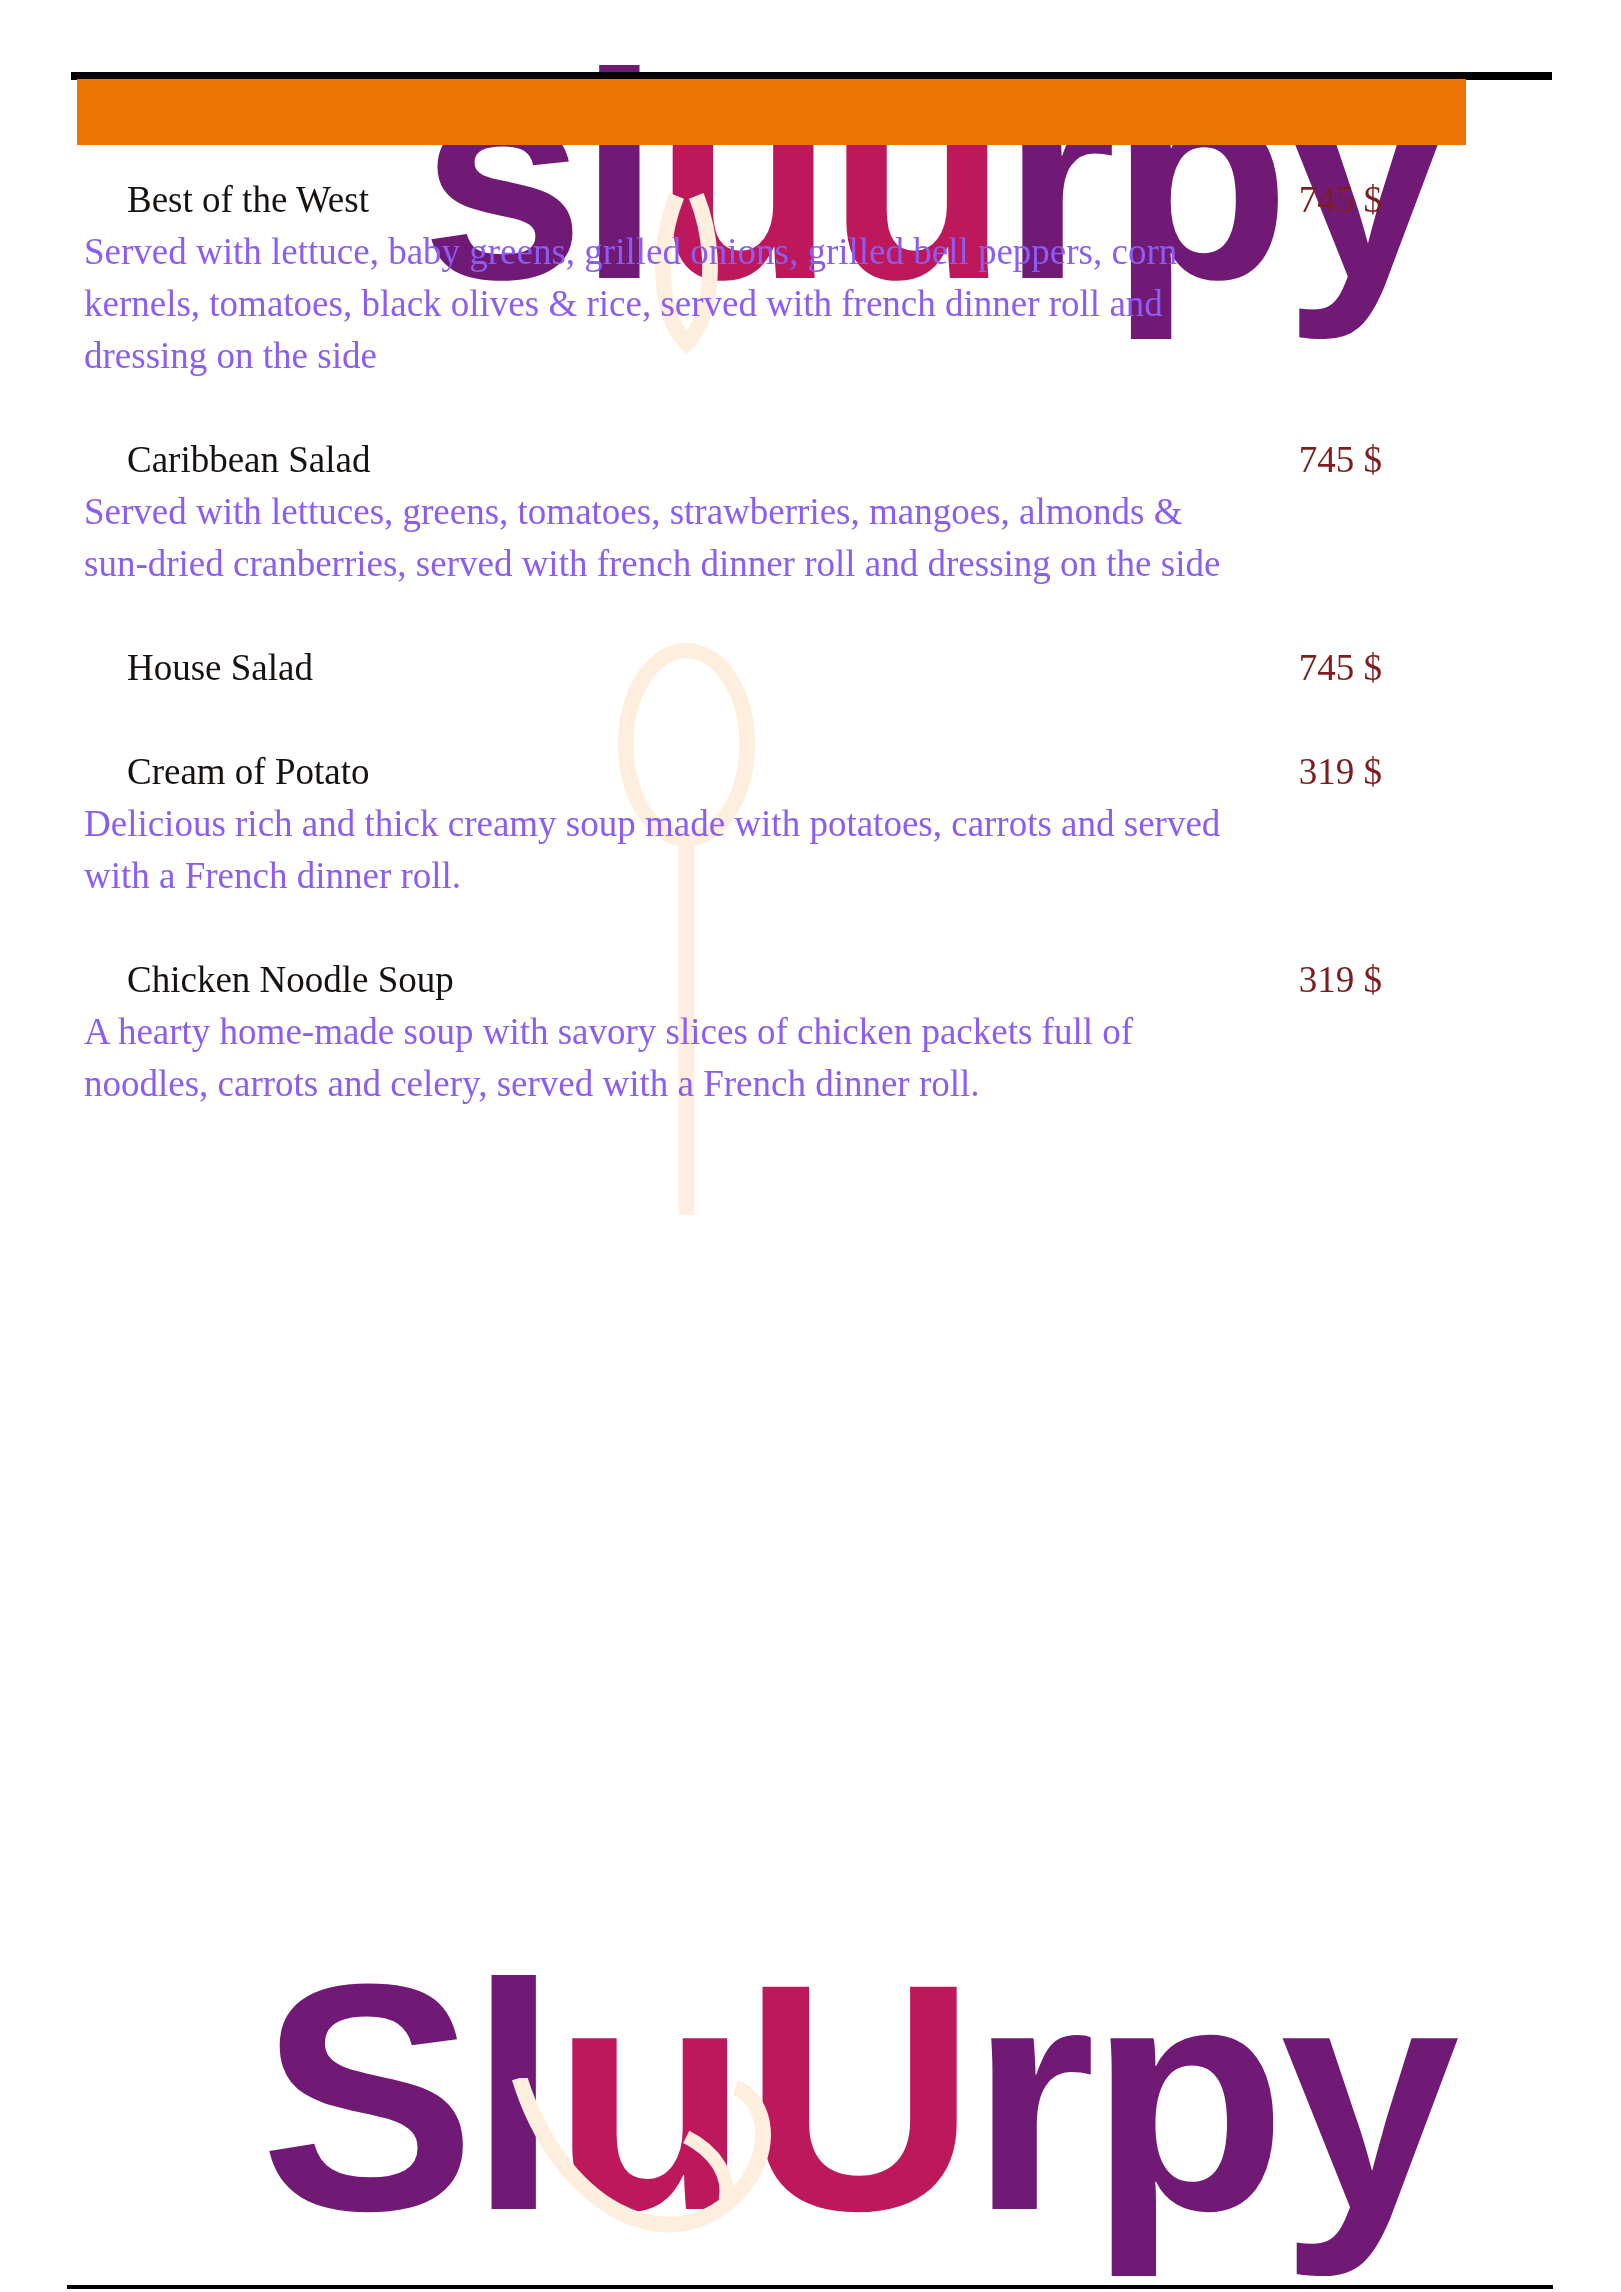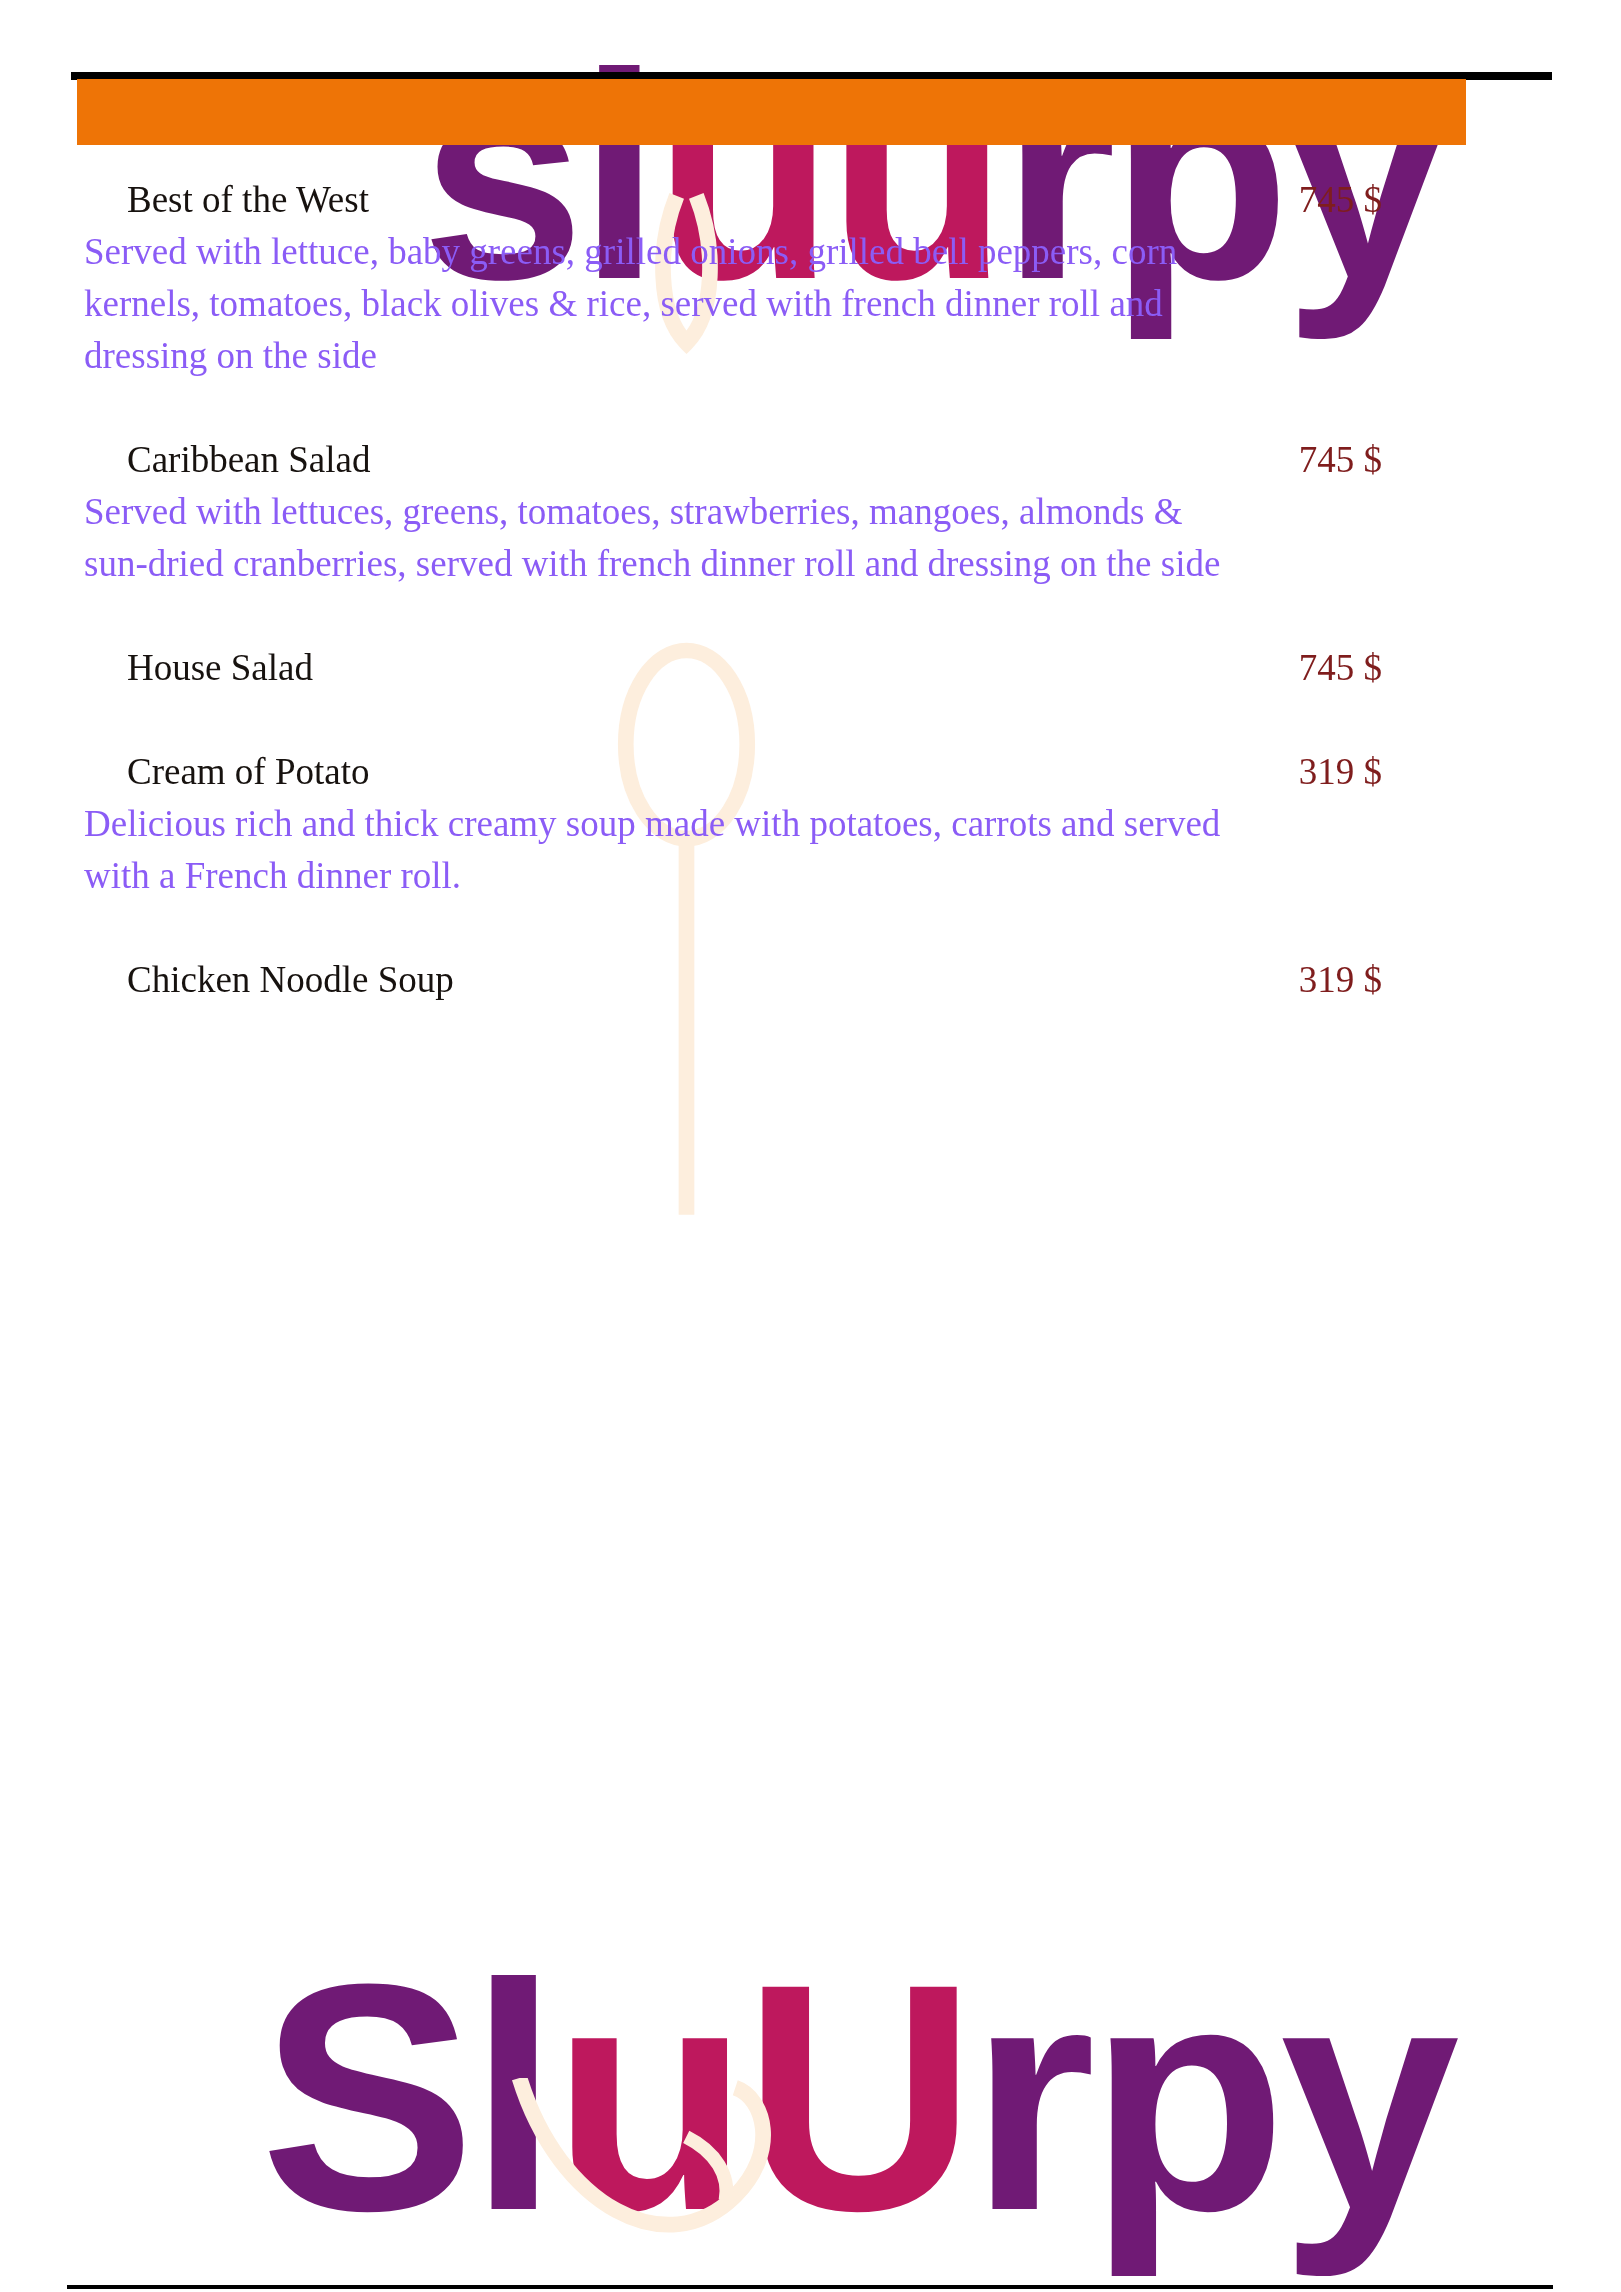--- a/index.html
+++ b/index.html
@@ -189,20 +189,21 @@
         <div class="item-price">319 $</div>
       </div>
       <div class="item-desc">Delicious rich and thick creamy soup made with potatoes, carrots and served with a French dinner roll.</div>
     </div>
 
     <div class="menu-item">
       <div class="item-head">
         <div class="item-name">Chicken Noodle Soup</div>
         <div class="item-price">319 $</div>
       </div>
+      <div class="item-desc">A hearty home-made soup with savory slices of chicken packets full of noodles, carrots and celery, served with a French dinner roll.</div>
     </div>
 
   </div>
 
   <div class="watermark watermark-bottom">
     <span class="wm-gray">Sl</span><span class="wm-peach">uU</span><span class="wm-gray">rpy</span>
   </div>
 
   <svg class="wm-fork wm-fork-bot" viewBox="0 0 420 260">
     <path d="M80 0 C120 130 230 190 300 120 C345 75 330 20 300 10" fill="none" stroke="#fdeedd" stroke-width="16"></path>

